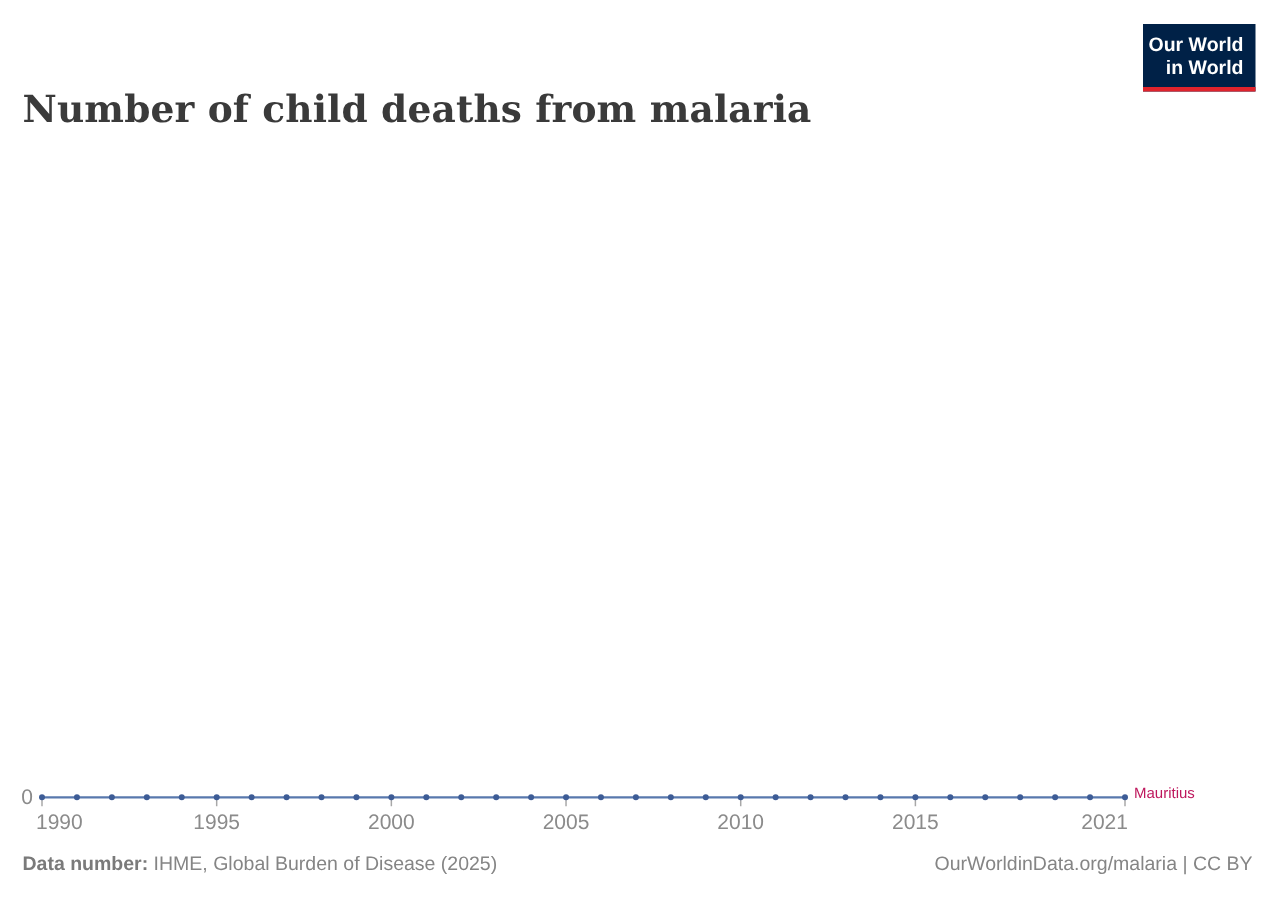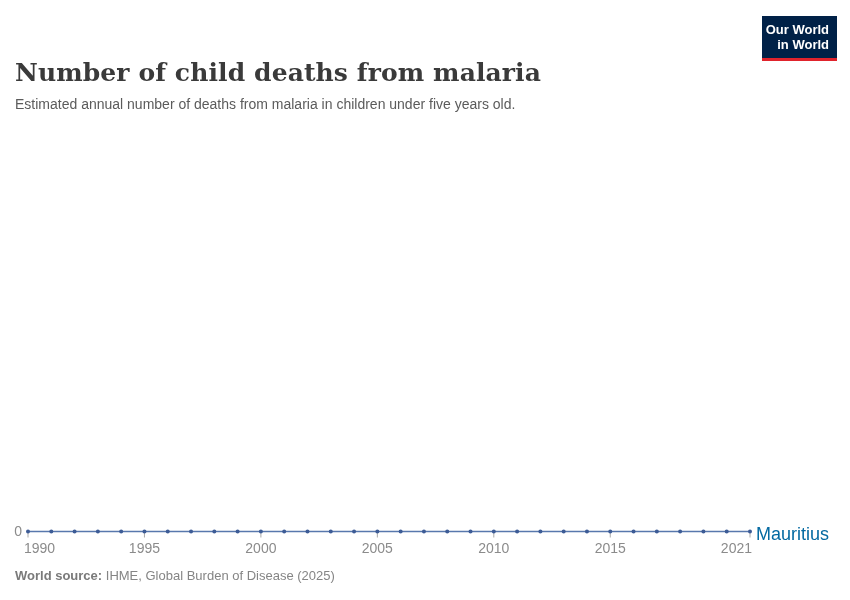--- a/index.html
+++ b/index.html
@@ -22,36 +22,35 @@
     color: #ffffff; font-weight: 700; font-size: 13px; line-height: 1.18;
     text-align: right; padding: 6px 8px 5px 4px; cursor: pointer;
   }
   .chart-svg { position: absolute; left: 0; top: 0; width: 850px; height: 600px; }
   .y-tick-label {
     position: absolute; left: 0; top: 523px; width: 22px;
     text-align: right; font-size: 14px; color: #8b8b8b;
   }
   .entity-label {
     position: absolute; left: 756px; top: 524px;
-    font-size: 18px; color: #0369a1; cursor: pointer; white-space: nowrap; text-align: right;
+    font-size: 10px; color: #be185d; cursor: pointer; white-space: nowrap; text-align: right;
   }
   .footer {
     position: absolute; left: 15px; right: 15px; top: 568px;
     display: flex; justify-content: space-between;
     font-size: 13px; color: #858585;
   }
   .footer .src-label { font-weight: 700; color: #7a7a7a; }
   svg text { font-family: "Liberation Sans", sans-serif; }
 </style>
 </head>
 <body>
 
 <div class="header">
   <h1 class="title">Number of child deaths from malaria</h1>
-  <div class="subtitle">Estimated annual number of deaths from malaria in children under five years old.</div>
 </div>
 
 <div class="owid-logo">
   <div>Our World</div>
   <div>in World</div>
 </div>
 
 <svg id="chart-svg" class="chart-svg">
     <line x1="28" y1="533" x2="28" y2="537.5" stroke="#a8a8a8" stroke-width="1"></line>
     <text x="24" y="552.5" text-anchor="start" fill="#8b8b8b" font-size="14">1990</text>
@@ -101,15 +100,16 @@
     <circle cx="726.7096774193549" cy="531.5" r="2" fill="#3d5c96"></circle>
     <circle cx="750" cy="531.5" r="2" fill="#3d5c96"></circle>
   </svg>
 
 <div class="y-tick-label">0</div>
 
 <div class="entity-label">Mauritius</div>
 
 <div class="footer">
   <div>
-    <span class="src-label">World source:</span><span> IHME, Global Burden of Disease (2025)</span>
+    <span class="src-label">Data number:</span><span> IHME, Global Burden of Disease (2025)</span>
   </div>
+  <div>OurWorldinData.org/malaria | CC BY</div>
 </div>
 
 </body></html>

